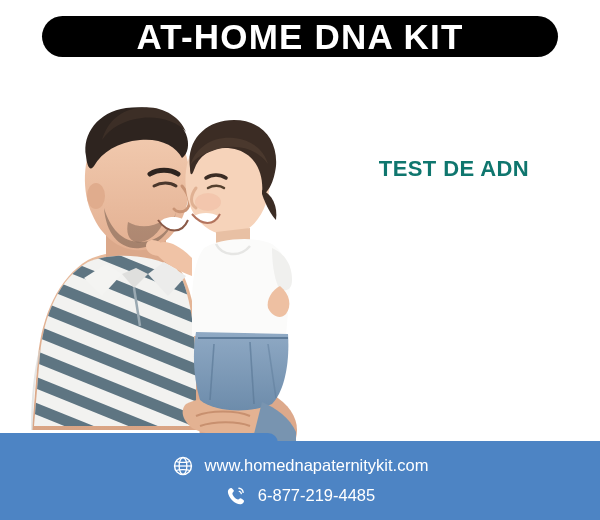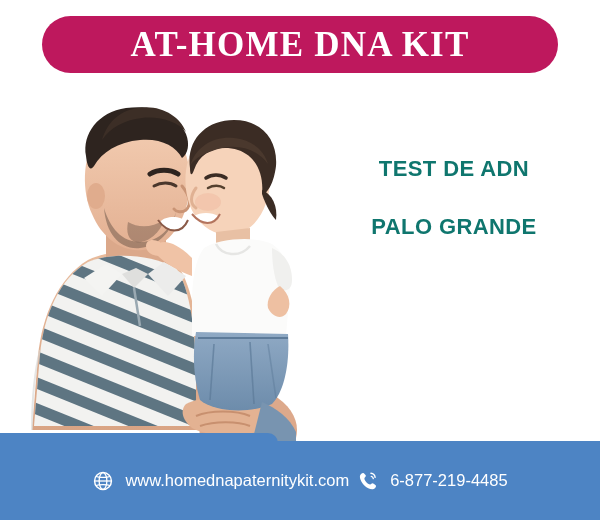--- a/index.html
+++ b/index.html
@@ -17,27 +17,26 @@
     background: #ffffff;
     overflow: hidden;
   }
 
   
   .header-banner {
     position: absolute;
     left: 42px;
     top: 16px;
     width: 516px;
-    height: 57px;
-    background: #be185d;
+    height: 41px;
+    background: #000000;
     border-radius: 29px;
     display: flex;
     align-items: center;
     justify-content: center;
-    font-family: Liberation Serif, serif;
   }
   .header-title {
     color: #ffffff;
     font-size: 35px;
     font-weight: bold;
     letter-spacing: 1.2px;
     line-height: 1;
     white-space: nowrap;
   }
 
@@ -87,21 +86,21 @@
     height: 79px;
     background: #4d84c4;
   }
   .footer-rows {
     position: absolute;
     left: 0;
     top: 441px;
     width: 600px;
     height: 79px;
     display: flex;
-    flex-direction: row;
+    flex-direction: column;
     justify-content: center;
     align-items: center;
     gap: 8px;
   }
   .footer-row {
     display: flex;
     align-items: center;
     justify-content: center;
   }
   .footer-item {
@@ -244,21 +243,20 @@
         <path d="M250 260 L254 322" stroke="#5d7b99" stroke-width="1.6" fill="none" opacity="0.7"></path>
         <path d="M268 262 L276 316" stroke="#5d7b99" stroke-width="1.6" fill="none" opacity="0.5"></path>
 
         <path d="M262 320 C276 326 290 336 296 350 L296 368 L250 368 Z" fill="#7894b0"></path>
       </g>
     </svg>
   </div>
 
   <div class="headline-block">
     <div class="headline-line l1">TEST DE ADN</div>
-    <div class="headline-line l3">PALO GRANDE</div>
   </div>
 
   <div class="footer-step"></div>
   <div class="footer-main"></div>
 
   <div class="footer-rows">
 
     <div class="footer-row row1">
       <div class="footer-item">
         <svg class="ficon" viewBox="0 0 24 24">

